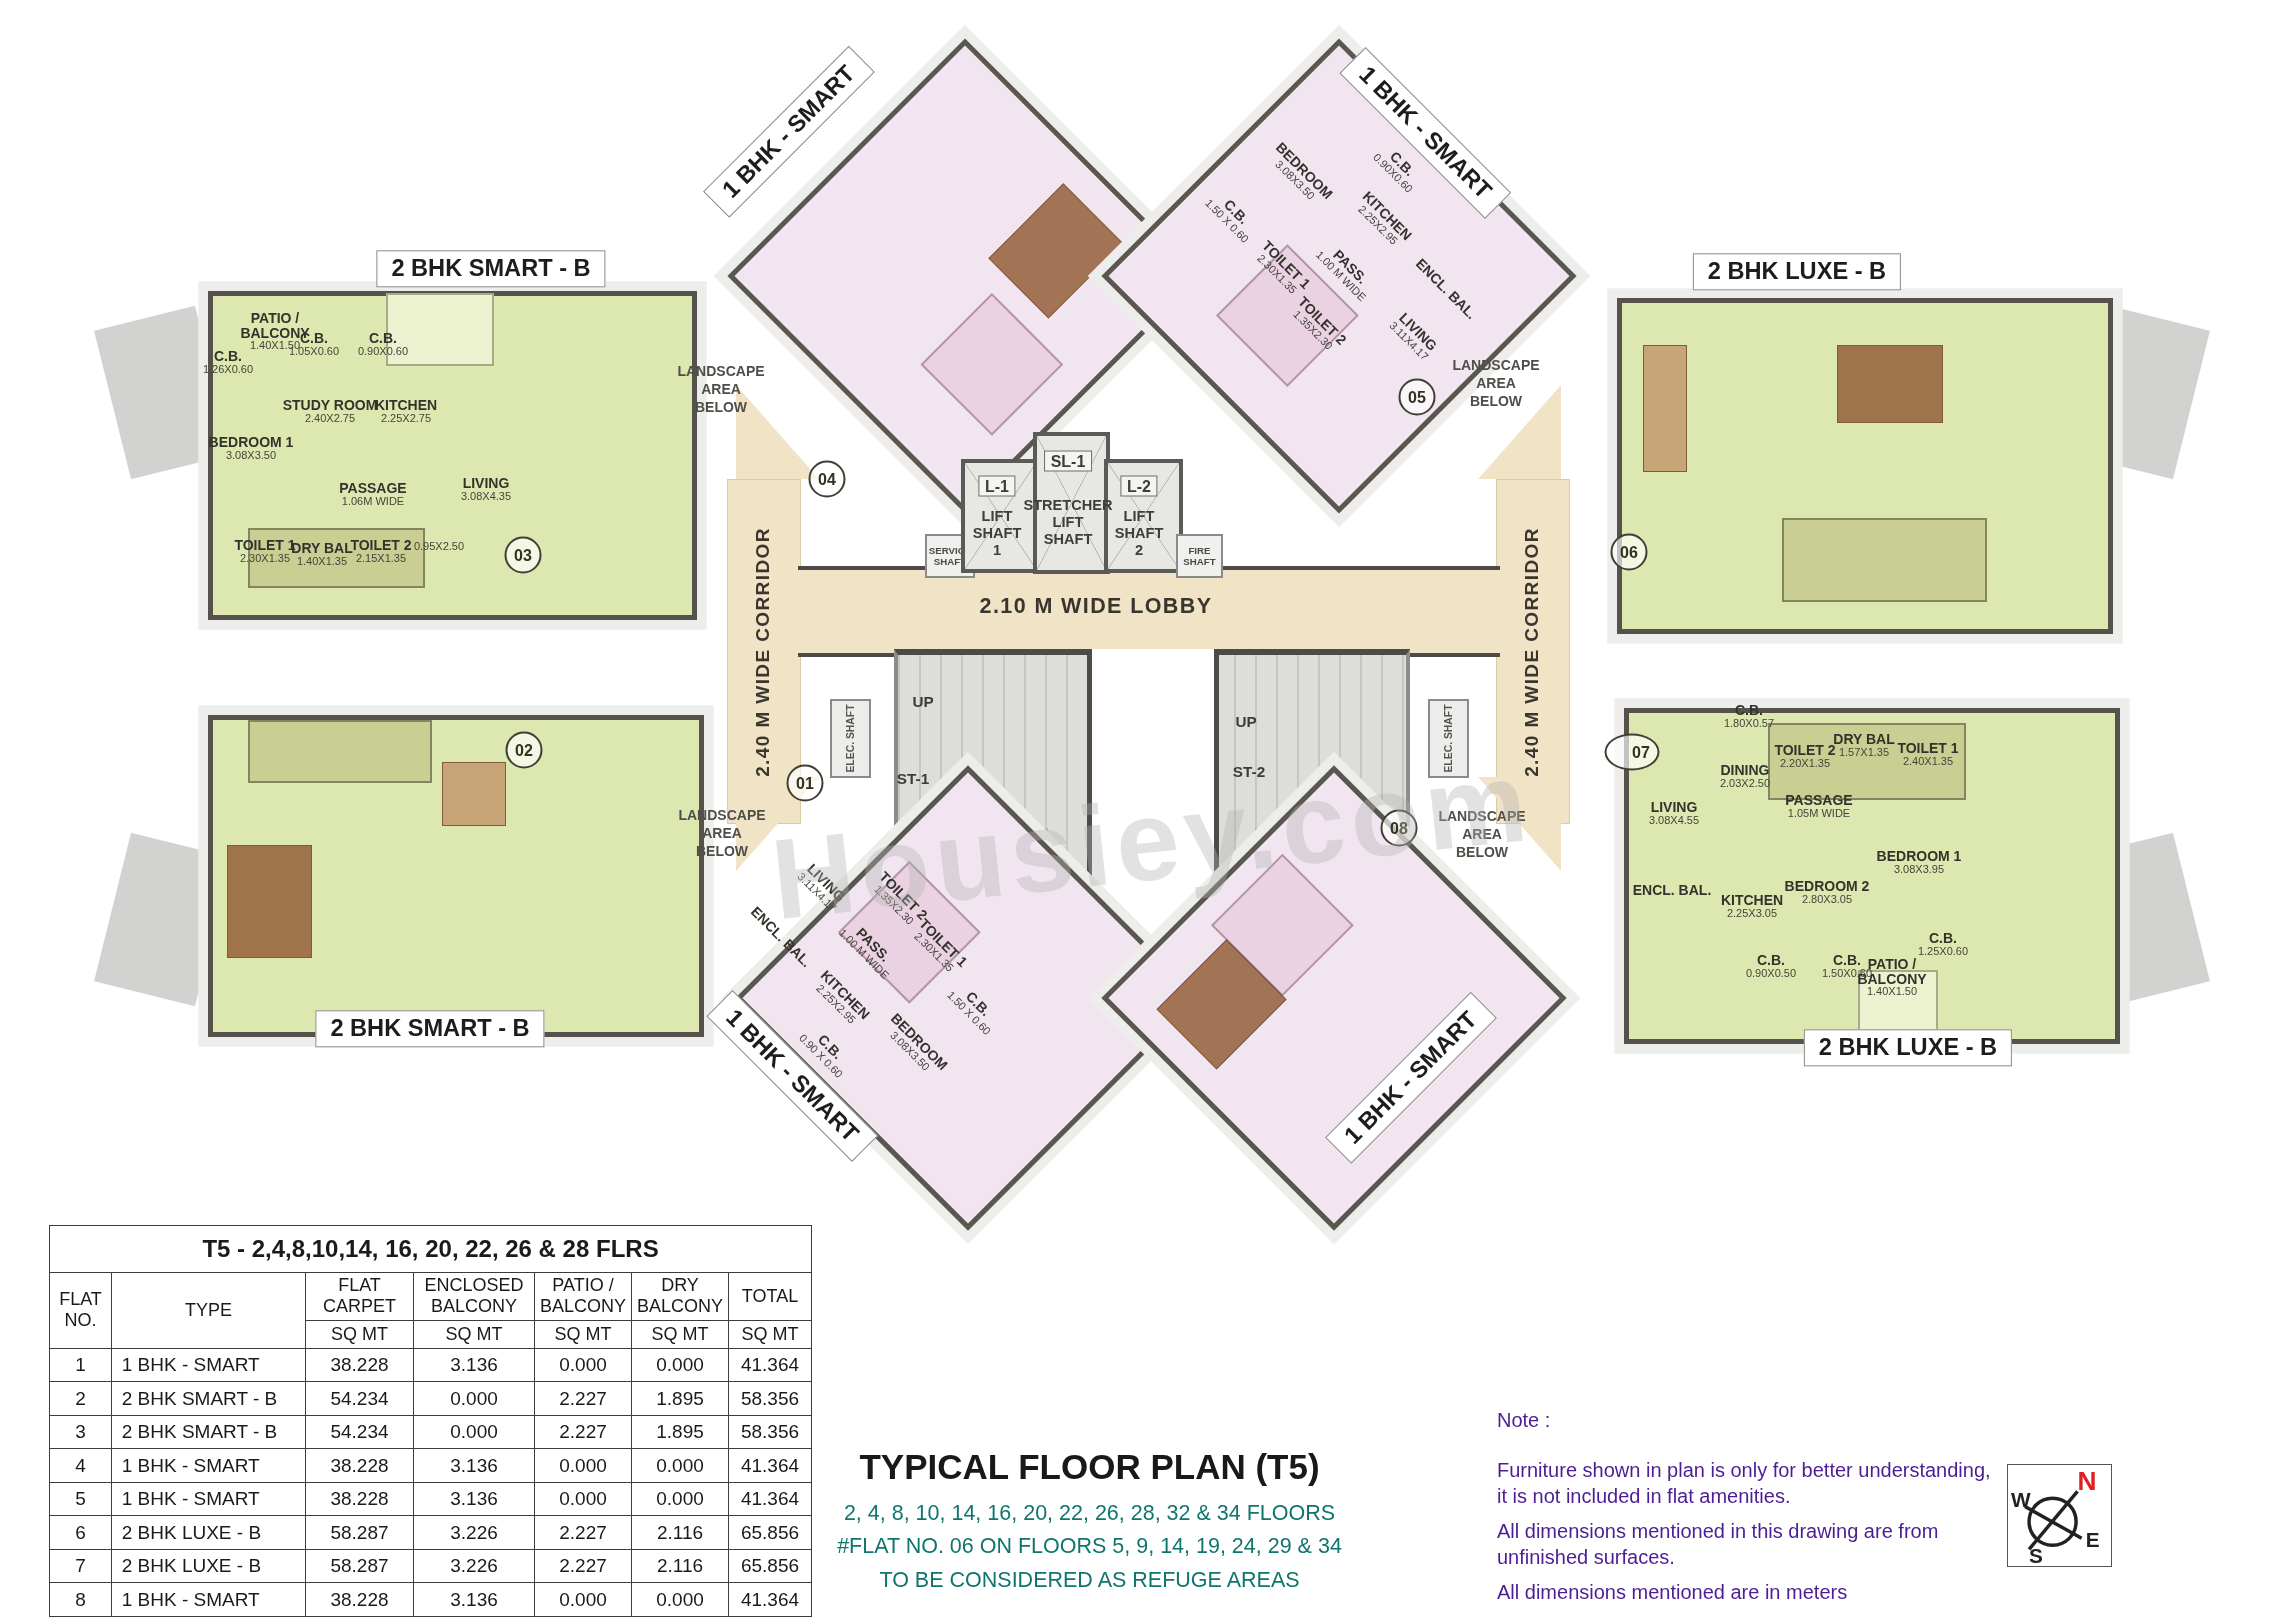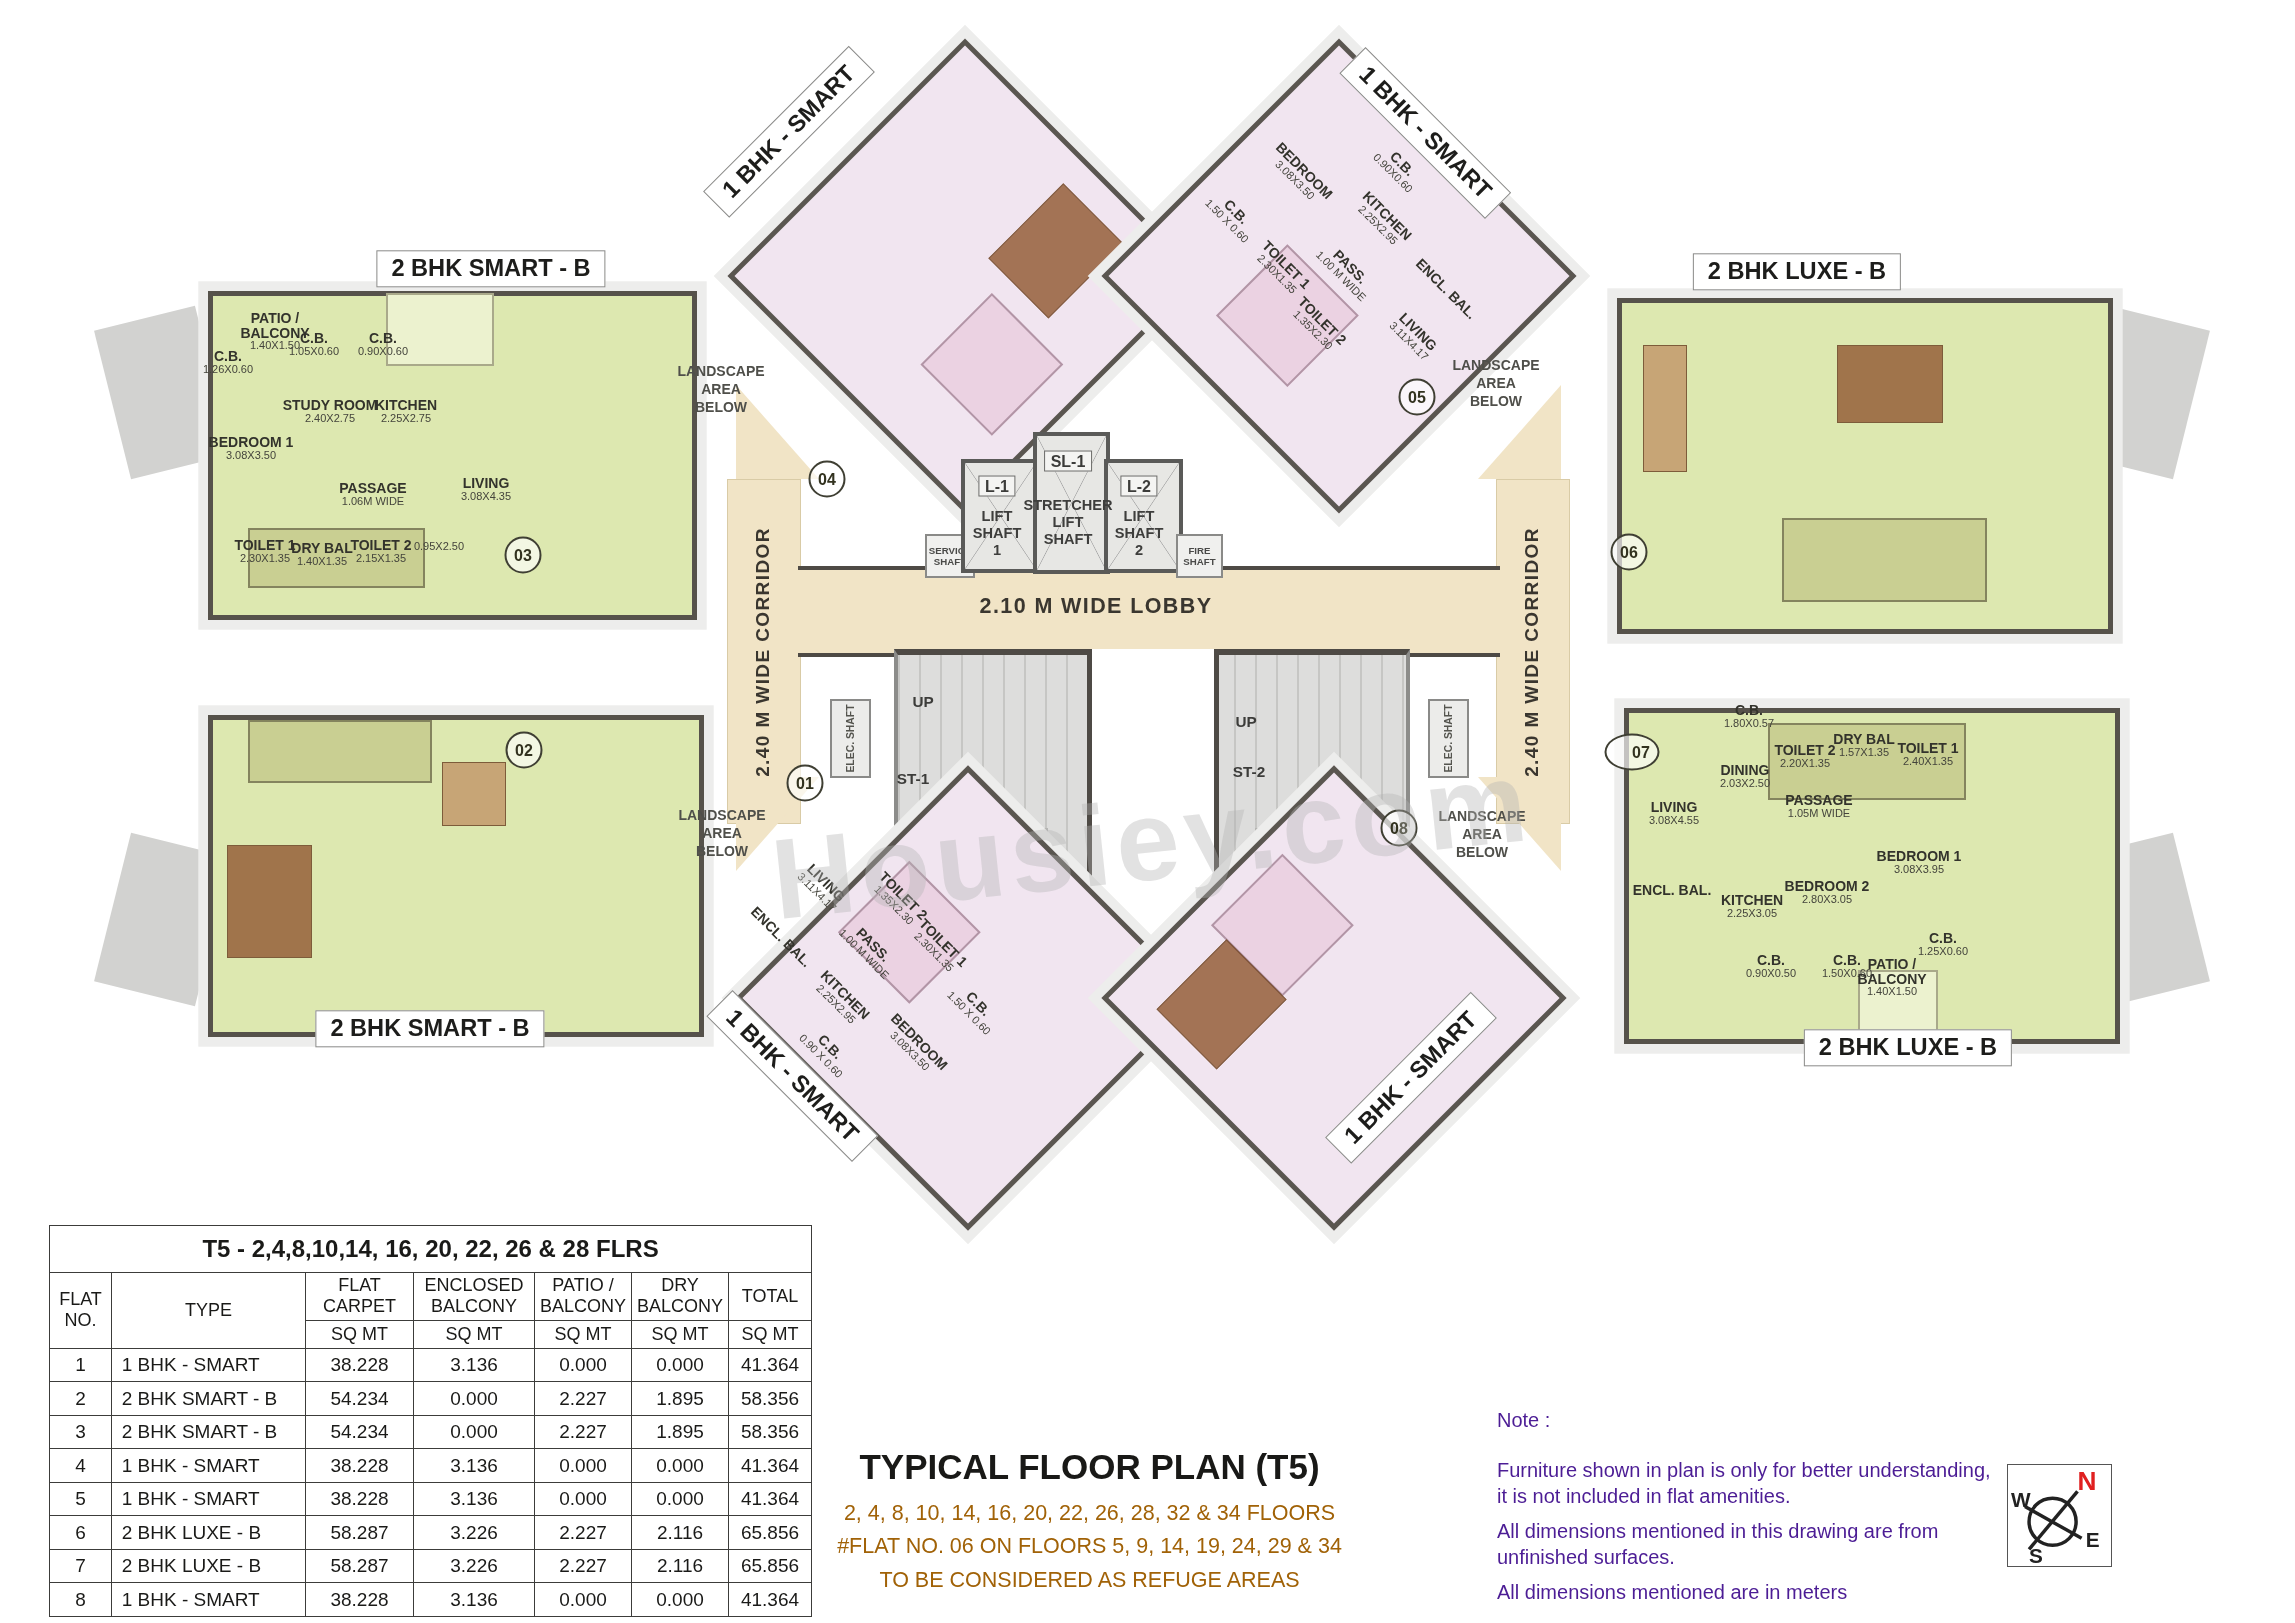--- a/index.html
+++ b/index.html
@@ -59,21 +59,21 @@
   #areatable table{border-collapse:collapse;table-layout:fixed;width:763px;background:#fff;}
   #areatable th,#areatable td{border:1.7px solid #3c3c3a;text-align:center;color:#1a1a18;}
   #areatable .t-title th{font-size:24px;font-weight:bold;height:40px;}
   #areatable thead th{font-size:18px;font-weight:normal;padding:2.8px 1.4px;}
   #areatable tbody td{font-size:19px;height:30.5px;}
   #areatable td.c-type{text-align:left;padding-left:9.7px;}
 
   
   #titleblock{position:absolute;left:826px;top:1447px;width:527px;text-align:center;z-index:20;}
   #titleblock .tb-title{font-size:35px;font-weight:bold;color:#19191七;color:#191917;margin-bottom:12.5px;}
-  #titleblock .tb-line{font-size:21.5px;color:#a16207;margin-top:7px;line-height:1.25;}
+  #titleblock .tb-line{font-size:21.5px;color:#0f766e;margin-top:7px;line-height:1.25;}
   #notes{position:absolute;left:1497px;top:1407px;width:514px;z-index:20;color:#4c1d95;font-size:20px;line-height:1.32;}
   #notes p{margin:0 0 8.3px 0;}
   #notes .gap{margin-top:23.6px;}
   #compass{position:absolute;left:2007px;top:1464px;width:103px;height:101px;border:1.4px solid #555;background:#fff;z-index:20;}
 </style>
 </head>
 <body>
 
 <div id="root">
 

